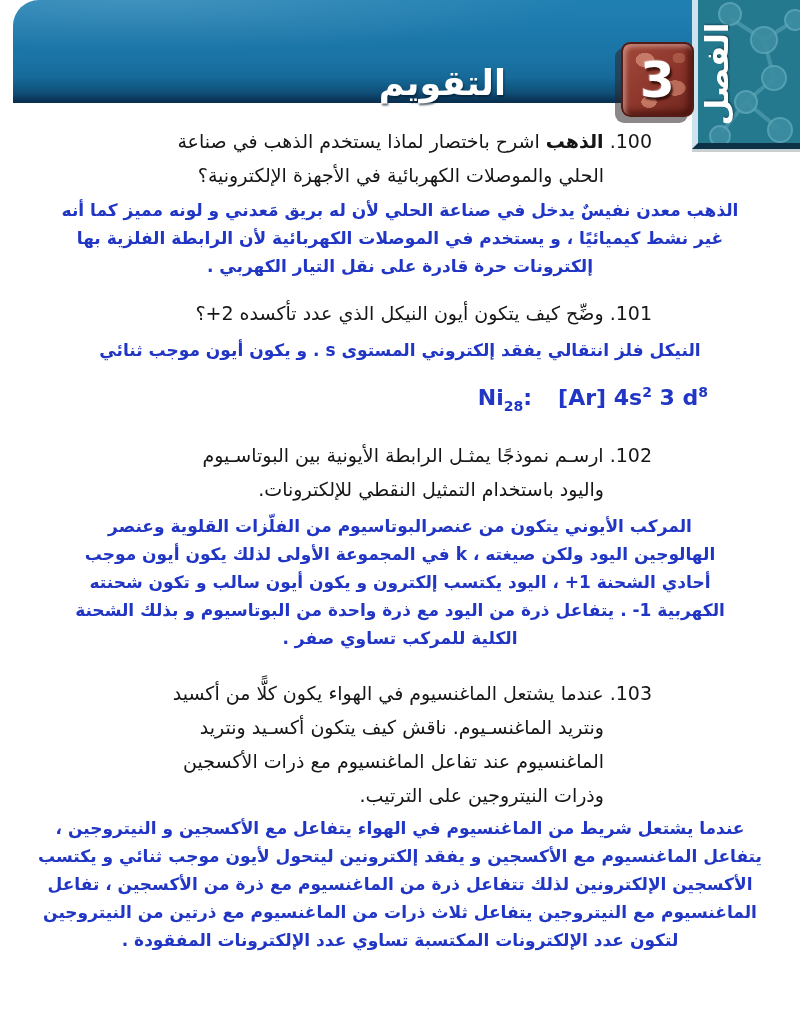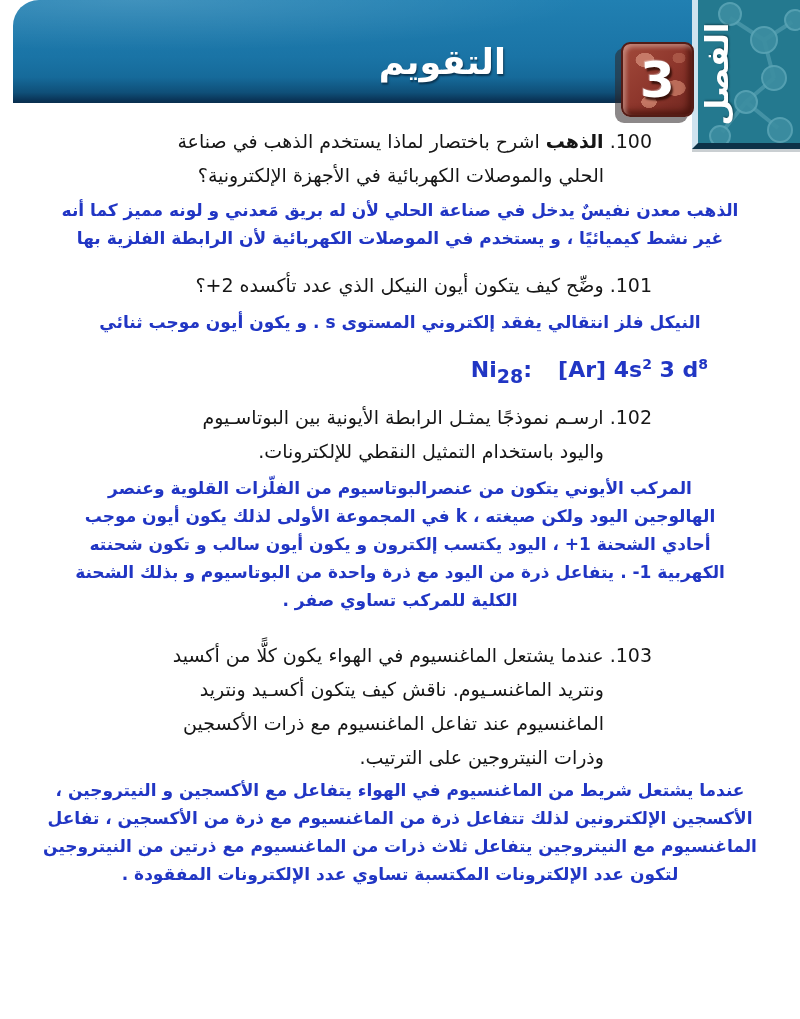--- a/index.html
+++ b/index.html
@@ -15,21 +15,21 @@
     position:absolute; left:13px; top:0; width:679px; height:103px;
     background:linear-gradient(180deg,#2180b2 0%, #1a74a6 55%, #166a9a 75%, #0f4f78 90%, #0a3558 97%, #092e4e 100%);
     border-top-left-radius:26px;
   }
   .banner::before {
     content:""; position:absolute; inset:0;
     background:radial-gradient(120% 90% at 18% 0%, rgba(255,255,255,.14), rgba(255,255,255,0) 55%);
     border-top-left-radius:26px;
   }
   .banner-title {
-    position:absolute; right:186px; bottom:21px;
+    position:absolute; right:186px; bottom:0;
     color:#ffffff; font-size:35px; font-weight:bold;
     text-shadow:1px 2px 2px rgba(5,25,45,.65);
   }
   .chapter-box {
     position:absolute; left:621px; top:42px; width:73px; height:75px;
     background:
       radial-gradient(16px 12px at 22px 16px, #c67a68 58%, rgba(0,0,0,0) 60%),
       radial-gradient(18px 13px at 52px 44px, #bb6c59 58%, rgba(0,0,0,0) 60%),
       radial-gradient(13px 10px at 26px 58px, #c47663 58%, rgba(0,0,0,0) 60%),
       radial-gradient(11px 9px at 56px 14px, #a95646 58%, rgba(0,0,0,0) 60%),
@@ -76,30 +76,30 @@
     margin:12px 25px; text-align:center;
     color:#2136c4; font-weight:bold; font-size:17px; line-height:28px;
   }
   .ans-line { white-space:nowrap; }
 
   .formula-line {
     direction:ltr; text-align:right; margin:4px 92px 0 0;
     color:#2136c4; font-weight:bold; font-size:22px; line-height:32px;
     white-space:nowrap;
   }
-  .formula-line sub { font-size:19px; }
+  .formula-line sub { font-size:14px; }
   .formula-line sup { font-size:14px; }
   .formula-gap { display:inline-block; width:26px; }
 
   
   .mt-q100 { padding-top:124px; }
   .mt-a100 { margin-top:4px; }
   .mt-q101 { margin-top:16px; }
   .mt-a101 { margin-top:6px; }
-  .mt-q102 { margin-top:8px; }
+  .mt-q102 { margin-top:16px; }
   .mt-a102 { margin-top:6px; }
   .mt-q103 { margin-top:24px; }
   .mt-a103 { margin-top:2px; }
 </style>
 </head>
 <body>
 
 <div class="banner">
   <div class="banner-title">التقويم</div>
 </div>
@@ -131,20 +131,21 @@
   <span class="chapter-number">3</span>
 </div>
 
 <div class="question mt-q100">
   <div class="q-line"><span class="q-num">100.</span> <span class="q-lead">الذهب</span><span> اشرح باختصار لماذا يستخدم الذهب في صناعة</span></div>
   <div class="q-line q-indent">الحلي والموصلات الكهربائية في الأجهزة الإلكترونية؟</div>
 </div>
 <div class="answer mt-a100">
   <div class="ans-line">الذهب معدن نفيسٌ يدخل في صناعة الحلي لأن له بريق مَعدني و لونه مميز كما أنه</div>
   <div class="ans-line">غير نشط كيميائيًا ، و يستخدم في الموصلات الكهربائية لأن الرابطة الفلزية بها</div>
+  <div class="ans-line">إلكترونات حرة قادرة على نقل التيار الكهربي .</div>
 </div>
 
 <div class="question mt-q101">
   <div class="q-line"><span class="q-num">101.</span> <span>وضِّح كيف يتكون أيون النيكل الذي عدد تأكسده 2+؟</span></div>
 </div>
 <div class="answer mt-a101">
   <div class="ans-line">النيكل فلز انتقالي يفقد إلكتروني المستوى s . و يكون أيون موجب ثنائي</div>
 </div>
 <div class="formula-line">
   <span>Ni</span><sub>28</sub><span>:</span><span class="formula-gap"></span><span>[Ar] 4s</span><sup>2</sup><span> 3 d</span><sup>8</sup>
@@ -163,16 +164,17 @@
 </div>
 
 <div class="question mt-q103">
   <div class="q-line"><span class="q-num">103.</span> <span>عندما يشتعل الماغنسيوم في الهواء يكون كلًّا من أكسيد</span></div>
   <div class="q-line q-indent">ونتريد الماغنسـيوم. ناقش كيف يتكون أكسـيد ونتريد</div>
   <div class="q-line q-indent">الماغنسيوم عند تفاعل الماغنسيوم مع ذرات الأكسجين</div>
   <div class="q-line q-indent">وذرات النيتروجين على الترتيب.</div>
 </div>
 <div class="answer mt-a103">
   <div class="ans-line">عندما يشتعل شريط من الماغنسيوم في الهواء يتفاعل مع الأكسجين و النيتروجين ،</div>
+  <div class="ans-line">يتفاعل الماغنسيوم مع الأكسجين و يفقد إلكترونين ليتحول لأيون موجب ثنائي و يكتسب</div>
   <div class="ans-line">الأكسجين الإلكترونين لذلك تتفاعل ذرة من الماغنسيوم مع ذرة من الأكسجين ، تفاعل</div>
   <div class="ans-line">الماغنسيوم مع النيتروجين يتفاعل ثلاث ذرات من الماغنسيوم مع ذرتين من النيتروجين</div>
   <div class="ans-line">لتكون عدد الإلكترونات المكتسبة تساوي عدد الإلكترونات المفقودة .</div>
 </div>
 
 </body></html>

